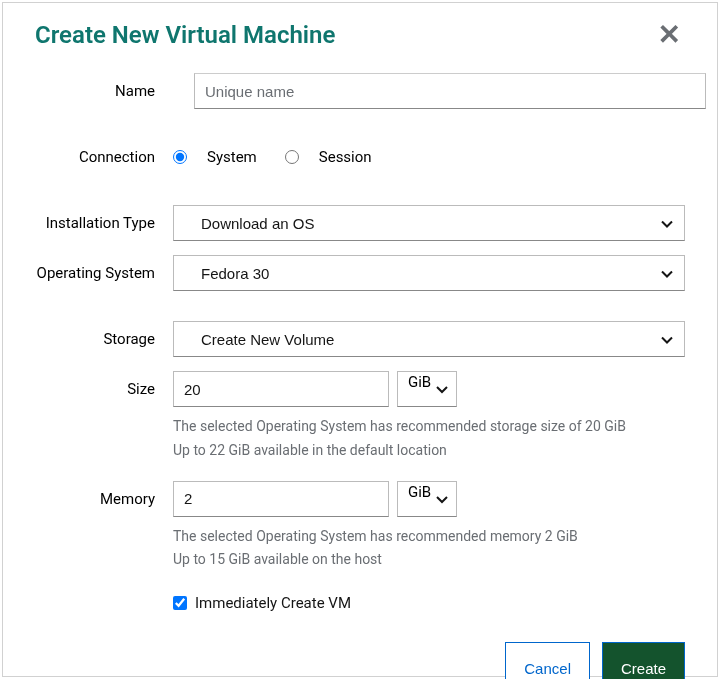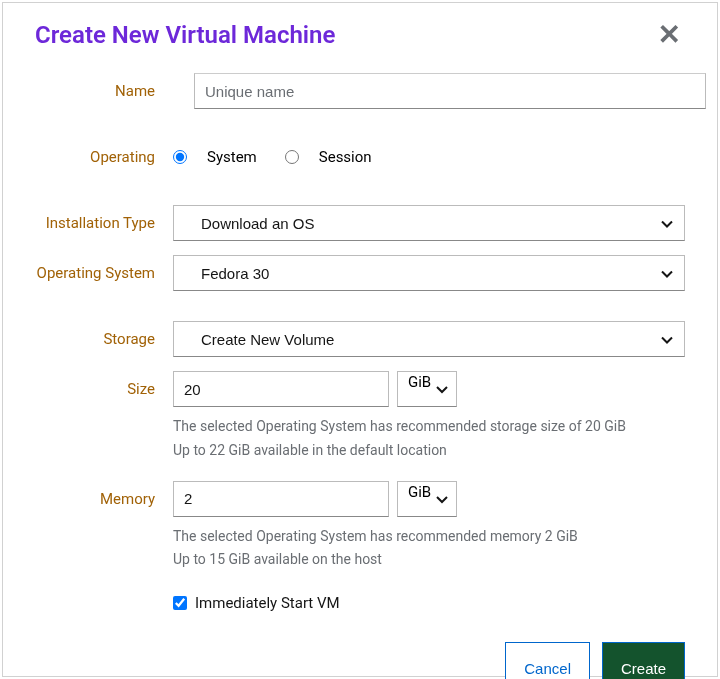--- a/index.html
+++ b/index.html
@@ -18,21 +18,21 @@
   }
   .dialog-header {
     display: flex;
     justify-content: space-between;
     align-items: flex-start;
     margin-bottom: 24px;
   }
   .dialog-title {
     font-size: 24px;
     font-weight: 600;
-    color: #6d28d9;
+    color: #0f766e;
   }
   .close-btn {
     background: none;
     border: none;
     font-size: 28px;
     color: #6a6e73;
     cursor: pointer;
     line-height: 1;
     padding: 0 4px;
     font-weight: 600;
@@ -42,21 +42,21 @@
     align-items: center;
     margin-bottom: 14px;
   }
   .form-row.gap-above { margin-top: 30px; }
   .form-row.tight-below { margin-bottom: 8px; }
   .label-col {
     width: 138px;
     text-align: right;
     padding-right: 18px;
     font-size: 15px;
-    color: #a16207;
+    color: #000000;
   }
   .field-col {
     flex: 1;
   }
   .text-input {
     width: 100%;
     height: 36px;
     padding: 6px 10px;
     font-size: 15px;
     border: 1px solid #bbb;
@@ -174,21 +174,21 @@
   </div>
 
   <div class="form-row">
     <div class="label-col">Name</div>
     <div class="field-col">
       <input class="text-input" type="text" placeholder="Unique name" style="">
     </div>
   </div>
 
   <div class="form-row gap-above">
-    <div class="label-col">Operating</div>
+    <div class="label-col">Connection</div>
     <div class="field-col radio-row">
       <label class="radio-item">
         <input type="radio" name="conn" checked="" style="">
         <span>System</span>
       </label>
       <label class="radio-item">
         <input type="radio" name="conn" style="">
         <span>Session</span>
       </label>
     </div>
@@ -270,21 +270,21 @@
     </div>
   </div>
   <div class="help-block last">
     <div class="help-text">The selected Operating System has recommended memory 2 GiB</div>
     <div class="help-text">Up to 15 GiB available on the host</div>
   </div>
 
   <div style="margin-left:138px">
     <div class="check-row">
       <input type="checkbox" checked="" style="">
-      <label>Immediately Start VM</label>
+      <label>Immediately Create VM</label>
     </div>
   </div>
 
   <div class="footer">
     <button class="btn btn-secondary">Cancel</button>
     <button class="btn btn-primary">Create</button>
   </div>
 
 </div>
 

